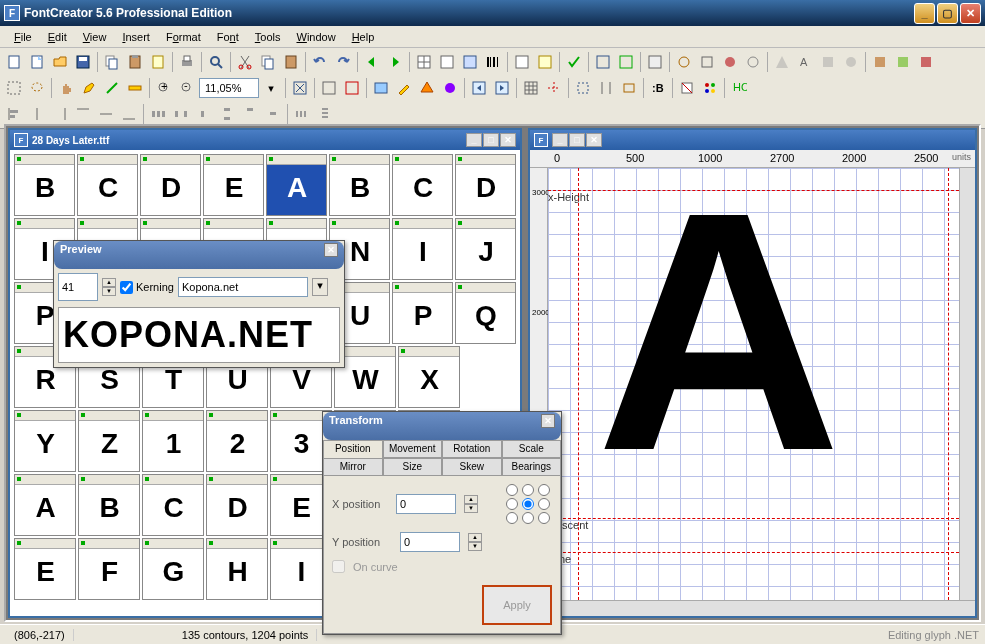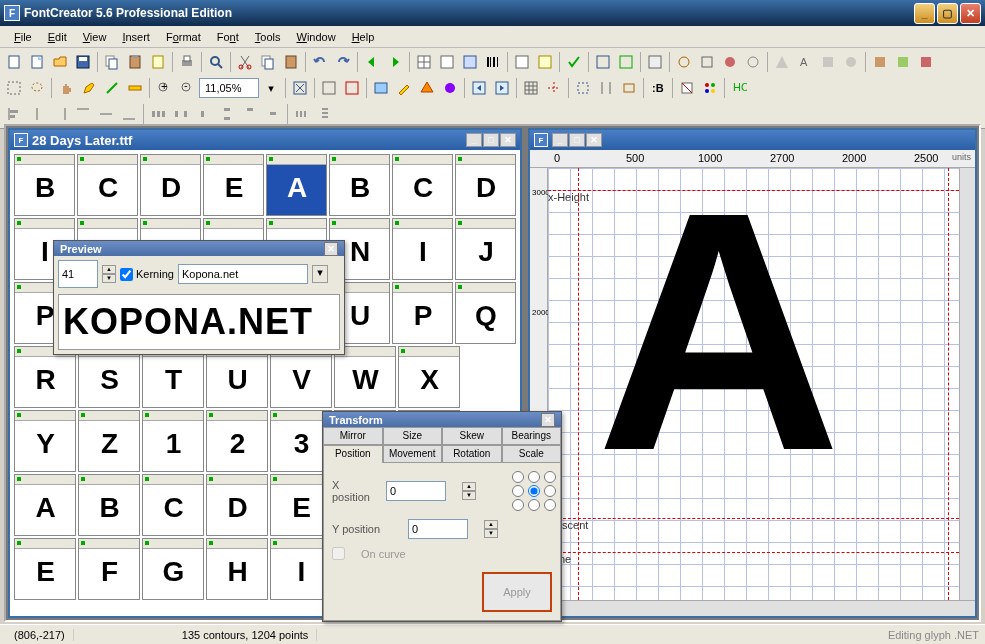--- a/index.html
+++ b/index.html
@@ -20,50 +20,50 @@
 .toolbar-row { display: flex; align-items: center; gap: 1px; width: 100%; padding: 1px; }
 .tool-btn { width: 22px; height: 22px; border: 1px solid transparent; background: transparent; cursor: pointer; display: flex; align-items: center; justify-content: center; border-radius: 2px; }
 .tool-sep { width: 1px; height: 20px; background: #aaa; margin: 0 2px; }
 .zoom-field { width: 60px; height: 20px; border: 1px solid #7f9db9; background: white; padding: 0 5px; }
 
 .workspace { position: absolute; top: 124px; left: 4px; right: 4px; bottom: 22px; background: #7a7a7a; border: 2px inset #fff; }
 
 .child-window { position: absolute; border: 2px solid #3a6ea5; background: #e8e8e8; }
 .child-title { background: linear-gradient(to bottom, #4a7ec5, #2a5ea5); height: 20px; display: flex; align-items: center; padding: 0 4px; color: white; font-weight: bold; }
 .child-title .titlebar-icon { width: 14px; height: 14px; font-size: 8px; }
-.child-title span.txt { flex: 1; font-size: 13px; }
+.child-title span.txt { flex: 1; font-size: 10px; }
 .child-controls { display: flex; gap: 1px; }
 .child-btn { width: 16px; height: 14px; background: #e0e0e0; border: 1px solid #999; cursor: pointer; display: flex; align-items: center; justify-content: center; font-size: 9px; }
 
 .glyph-grid { position: absolute; top: 20px; left: 0; right: 0; bottom: 0; background: white; overflow: hidden; padding: 4px; }
 .glyph-row { display: flex; gap: 2px; margin-bottom: 2px; }
 .glyph-cell { width: 62px; height: 62px; border: 1px solid #888; background: white; position: relative; display: flex; align-items: center; justify-content: center; }
 .glyph-cell.selected { background: #2050b0; }
 .glyph-cell.selected .glyph-char { color: white; }
 .glyph-header { position: absolute; top: 0; left: 0; right: 0; height: 10px; background: #eae7dc; border-bottom: 1px solid #aaa; font-size: 7px; display: flex; align-items: center; padding-left: 2px; }
 .glyph-dot { position: absolute; top: 2px; left: 2px; width: 4px; height: 4px; background: #0a0; }
 .glyph-char { font-family: Impact, sans-serif; font-size: 28px; font-weight: 900; margin-top: 6px; letter-spacing: -1px; }
 
 .preview-panel { position: absolute; left: 53px; top: 240px; width: 292px; background: #eae7dc; border: 1px solid #555; box-shadow: 2px 2px 4px rgba(0,0,0,0.3); z-index: 10; }
-.panel-title { background: linear-gradient(to bottom, #6a8ec5, #4a6ea5); color: white; font-weight: bold; padding: 2px 6px; display: flex; align-items: center; height: 15px; }
+.panel-title { background: linear-gradient(to bottom, #6a8ec5, #4a6ea5); color: white; font-weight: bold; padding: 2px 6px; display: flex; height: 28px; border-radius: 8px; }
 .panel-title span.txt { flex: 1; }
 .panel-close { width: 14px; height: 14px; background: #e0e0e0; border: 1px solid #777; display: flex; align-items: center; justify-content: center; cursor: pointer; font-size: 9px; }
 .preview-controls { display: flex; align-items: center; gap: 4px; padding: 4px; }
 .preview-spin { width: 40px; height: 20px; border: 1px solid #7f9db9; background: white; padding: 13px 3px; }
 .preview-text { width: 130px; height: 20px; border: 1px solid #7f9db9; background: white; padding: 0 3px; }
 .preview-display { margin: 2px 4px 4px 4px; background: white; border: 1px solid #999; height: 56px; display: flex; align-items: center; padding: 0 4px; font-family: Impact, sans-serif; font-size: 36px; font-weight: 900; letter-spacing: 1px; }
 .checkbox-wrap { display: flex; align-items: center; gap: 3px; }
 .checkbox-wrap input { width: 13px; height: 13px; }
 
 .transform-panel { position: absolute; left: 322px; top: 411px; width: 240px; background: #eae7dc; border: 1px solid #555; box-shadow: 2px 2px 4px rgba(0,0,0,0.3); z-index: 10; }
 .tab-row { display: flex; height: 18px; }
 .tab { flex: 1; text-align: center; padding: 2px 2px; border: 1px solid #999; background: #e0e0e0; cursor: pointer; font-size: 10px; }
 .tab.active { background: #eae7dc; border-bottom: none; }
 .tab-content { padding: 8px; border: 1px solid #999; border-top: none; }
-.form-row { display: flex; align-items: center; gap: 16px; margin-bottom: 8px; }
+.form-row { display: flex; align-items: center; gap: 8px; margin-bottom: 8px; }
 .form-row label { width: 60px; color: #555; }
 .form-row input[type=text] { width: 60px; height: 20px; border: 1px solid #7f9db9; background: white; padding: 0 3px; }
 .radio-grid { display: inline-grid; grid-template-columns: repeat(3, 14px); gap: 2px; margin-left: 20px; }
 .radio-grid input { width: 12px; height: 12px; }
 .apply-btn { width: 70px; height: 40px; border: 2px solid #c2410c; background: #e8e8e8; cursor: pointer; float: right; margin-top: 4px; color: #999; }
 
 .glyph-edit { position: absolute; top: 20px; left: 0; right: 0; bottom: 0; background: white; }
 .ruler-h { height: 18px; background: #eee; border-bottom: 1px solid #aaa; position: relative; display: flex; font-size: 8px; }
 .ruler-h span { position: absolute; top: 2px; }
 .units-label { position: absolute; top: 14px; right: 4px; font-size: 9px; color: #666; }
@@ -971,30 +971,30 @@
   </div>
   <div class="preview-display">KOPONA.NET</div>
 </div>
 
 <div class="transform-panel">
   <div class="panel-title">
     <span class="txt">Transform</span>
     <div class="panel-close">✕</div>
   </div>
   <div class="tab-row">
+    <div class="tab active">Position</div>
+    <div class="tab">Movement</div>
+    <div class="tab">Rotation</div>
+    <div class="tab">Scale</div>
+  </div>
+  <div class="tab-row">
     <div class="tab">Mirror</div>
     <div class="tab">Size</div>
     <div class="tab">Skew</div>
     <div class="tab">Bearings</div>
-  </div>
-  <div class="tab-row">
-    <div class="tab active">Position</div>
-    <div class="tab">Movement</div>
-    <div class="tab">Rotation</div>
-    <div class="tab">Scale</div>
   </div>
   <div class="tab-content">
     <div class="form-row">
       <label>X position</label>
       <input type="text" value="0" style="">
       <div style="display:flex;flex-direction:column;">
         <div style="width:14px;height:9px;border:1px solid #999;font-size:6px;text-align:center">▲</div>
         <div style="width:14px;height:9px;border:1px solid #999;font-size:6px;text-align:center">▼</div>
       </div>
       <div class="radio-grid">

